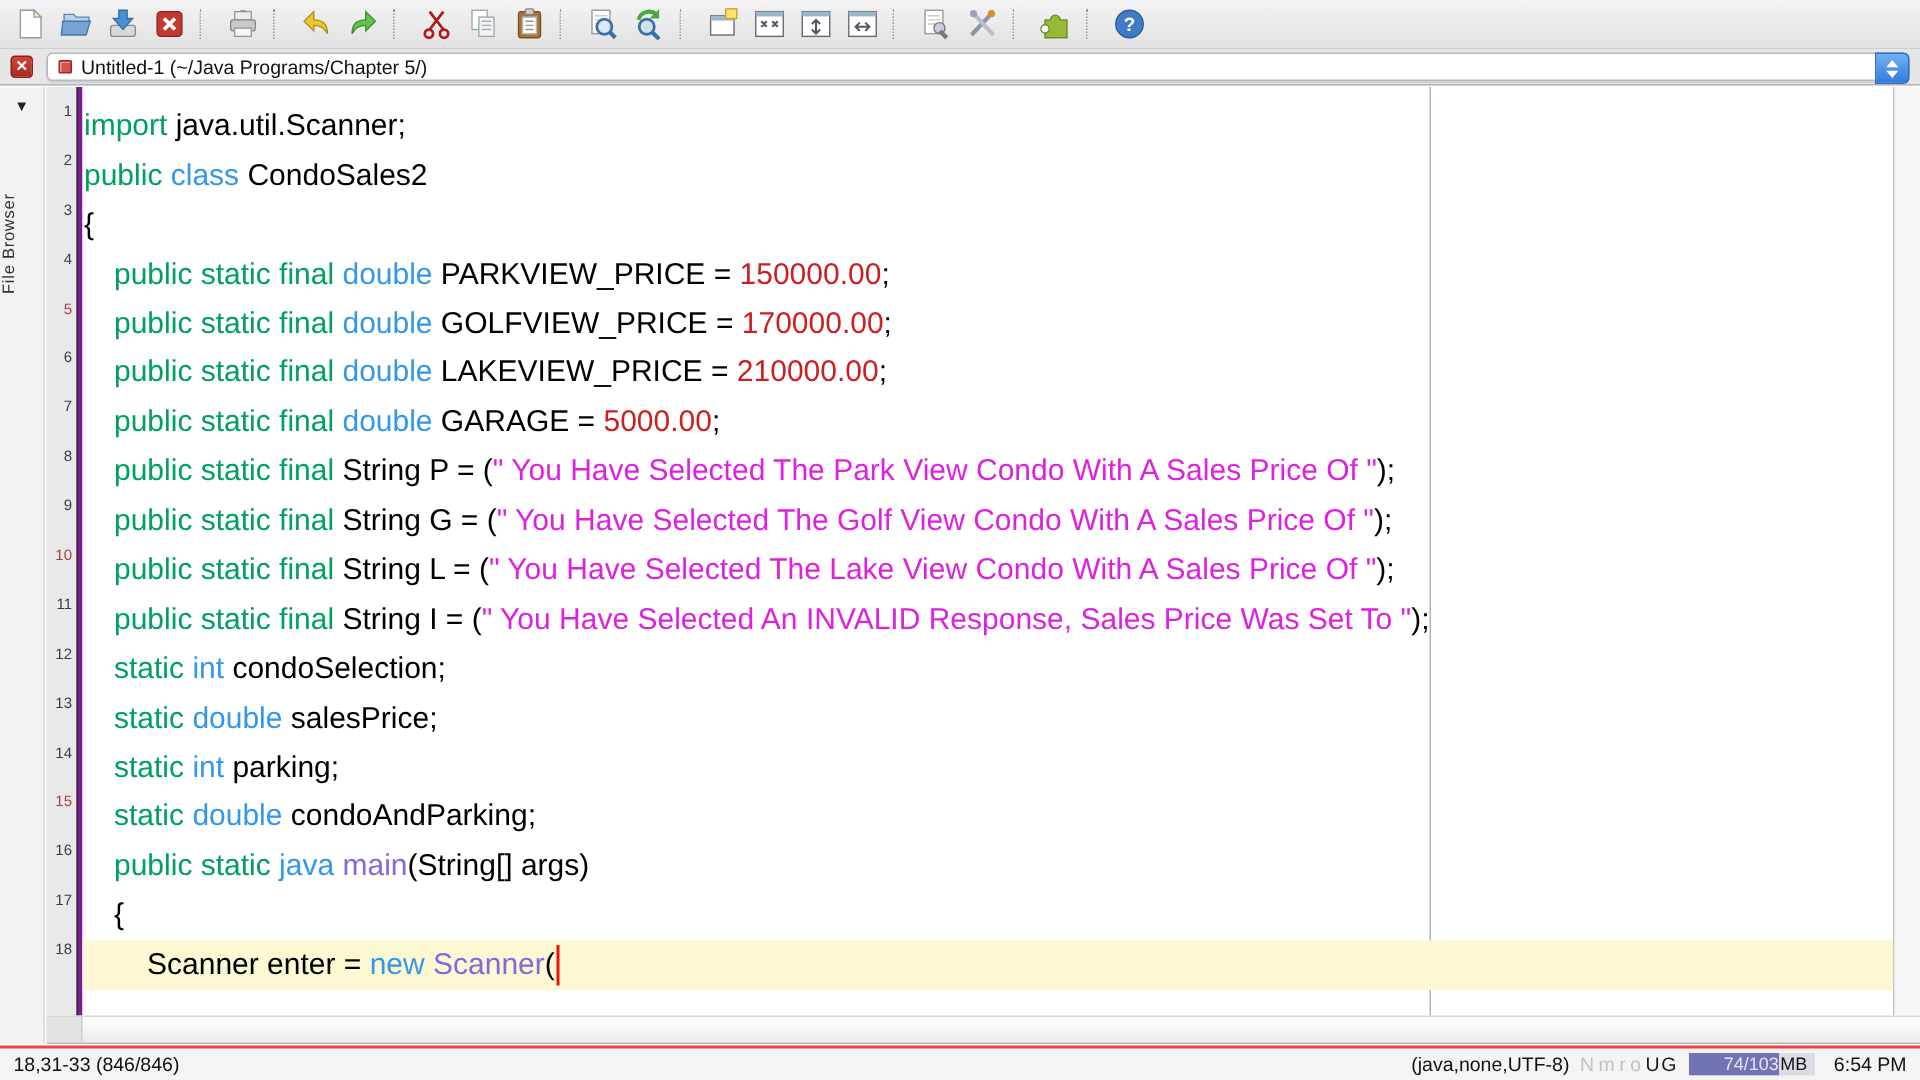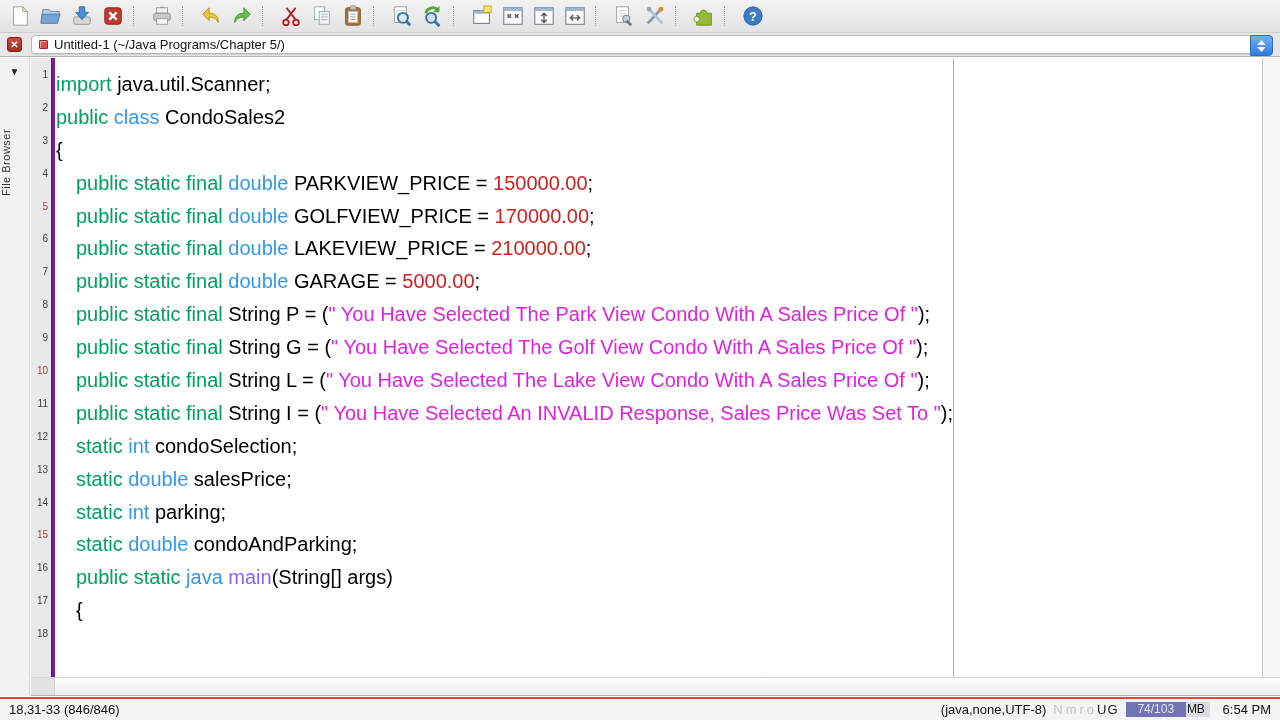--- a/index.html
+++ b/index.html
@@ -321,35 +321,36 @@
       <div class="code-line" style="padding-left: 21px;"><span class="tk tk-k">public static final </span><span class="tk tk-p">String P = (</span><span class="tk tk-s">" You Have Selected The Park View Condo With A Sales Price Of "</span><span class="tk tk-p">);</span></div>
       <div class="code-line" style="padding-left: 21px;"><span class="tk tk-k">public static final </span><span class="tk tk-p">String G = (</span><span class="tk tk-s">" You Have Selected The Golf View Condo With A Sales Price Of "</span><span class="tk tk-p">);</span></div>
       <div class="code-line" style="padding-left: 21px;"><span class="tk tk-k">public static final </span><span class="tk tk-p">String L = (</span><span class="tk tk-s">" You Have Selected The Lake View Condo With A Sales Price Of "</span><span class="tk tk-p">);</span></div>
       <div class="code-line" style="padding-left: 21px;"><span class="tk tk-k">public static final </span><span class="tk tk-p">String I = (</span><span class="tk tk-s">" You Have Selected An INVALID Response, Sales Price Was Set To "</span><span class="tk tk-p">);</span></div>
       <div class="code-line" style="padding-left: 21px;"><span class="tk tk-k">static </span><span class="tk tk-t">int</span><span class="tk tk-p"> condoSelection;</span></div>
       <div class="code-line" style="padding-left: 21px;"><span class="tk tk-k">static </span><span class="tk tk-t">double</span><span class="tk tk-p"> salesPrice;</span></div>
       <div class="code-line" style="padding-left: 21px;"><span class="tk tk-k">static </span><span class="tk tk-t">int</span><span class="tk tk-p"> parking;</span></div>
       <div class="code-line" style="padding-left: 21px;"><span class="tk tk-k">static </span><span class="tk tk-t">double</span><span class="tk tk-p"> condoAndParking;</span></div>
       <div class="code-line" style="padding-left: 21px;"><span class="tk tk-k">public static </span><span class="tk tk-t">java</span><span class="tk tk-p"> </span><span class="tk tk-f">main</span><span class="tk tk-p">(String[] args)</span></div>
       <div class="code-line" style="padding-left: 21px;"><span class="tk tk-p">{</span></div>
+      <div class="code-line current" style="padding-left: 43px;"><span class="tk tk-p">Scanner enter = </span><span class="tk tk-t">new</span><span class="tk tk-p"> </span><span class="tk tk-f">Scanner</span><span class="tk tk-p">(</span><span class="caret"></span></div>
     </div>
 
   <div class="vscroll"></div>
   <div class="hscroll">
     <div class="hs-corner"></div>
   </div>
 
   <div class="statusbar">
     <span>18,31-33 (846/846)</span>
     <span class="sb-right">
       <span>(java,none,UTF-8)</span>
       <span>
         <span class="flags-dim">Nmro</span><span class="flags-lit">UG</span>
       </span>
       <span class="mem">
-        <span class="mem-fill" style="width: 71.8%;">74/103</span>
+        <span class="mem-fill" style="width: 71.8%; text-align: right;">74/103</span>
         <span class="mem-unit">MB</span>
       </span>
       <span class="sb-time">6:54 PM</span>
     </span>
   </div>
 
 </div>
 
 </body></html>

